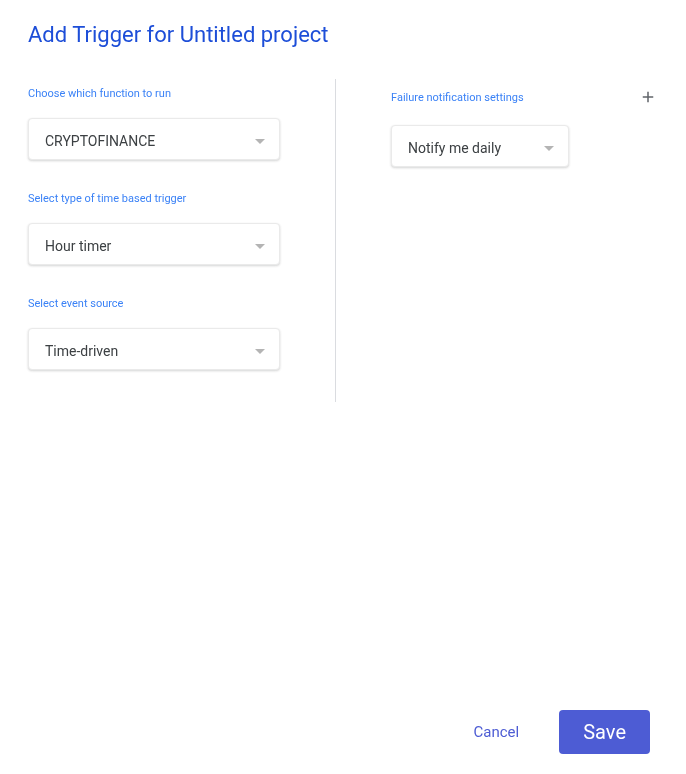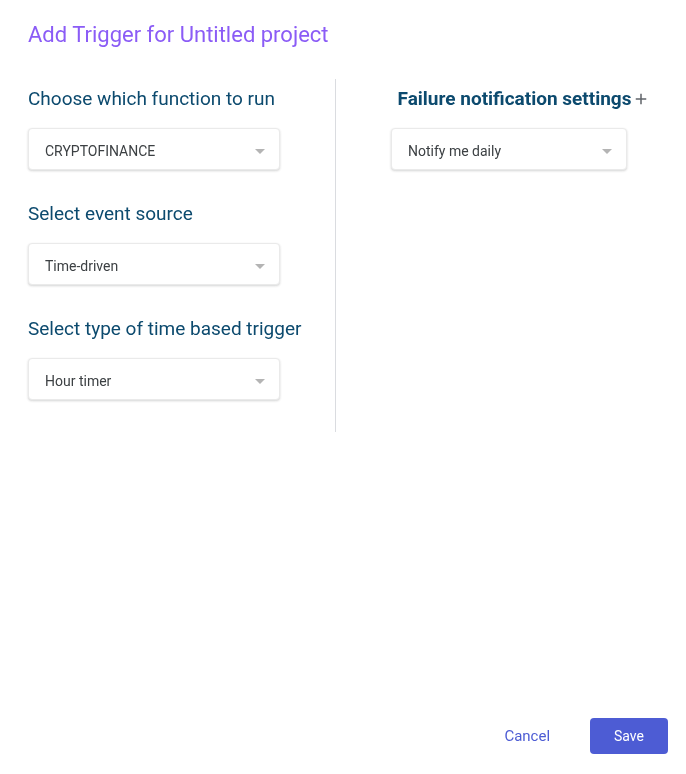--- a/index.html
+++ b/index.html
@@ -11,21 +11,21 @@
       font-family: 'Google Sans', Roboto, Arial, sans-serif;
       background: #ffffff;
       width: 686px;
       height: 774px;
       overflow: hidden;
       color: #3c4043;
     }
     .dialog-title {
       font-size: 22px;
       font-weight: 400;
-      color: #8b5cf6;
+      color: #1d4ed8;
       padding: 22px 28px 12px 28px;
     }
     .content {
       display: flex;
       padding: 20px 28px 0 28px;
     }
     .left-col {
       flex: 0 0 307px;
       padding-right: 20px;
     }
@@ -35,31 +35,30 @@
       border-left: 1px solid #dadce0;
       padding-top: 8px;
     }
     .left-col {
       padding-top: 8px;
     }
     .field-group {
       margin-bottom: 32px;
     }
     .field-label {
-      font-size: 19px;
-      color: #0c4a6e;
+      font-size: 11px;
+      color: #3b82f6;
       margin-bottom: 18px;
       display: block;
     }
     .right-header {
       display: flex;
       align-items: center;
-      justify-content: center;
+      justify-content: space-between;
       margin-bottom: 18px;
-      font-weight: bold;
     }
     .right-header .field-label {
       margin-bottom: 0;
     }
     .plus-icon {
       width: 20px;
       height: 20px;
       display: flex;
       align-items: center;
       justify-content: center;
@@ -79,51 +78,51 @@
       display: flex;
       align-items: center;
       justify-content: space-between;
       padding: 4px 14px 0 16px;
       font-size: 14px;
       color: #3c4043;
       cursor: pointer;
       box-shadow: 0 1px 2px rgba(60,64,67,0.15), 0 1px 3px rgba(60,64,67,0.08);
     }
     .right-col .select-box {
-      width: 236px;
+      width: 178px;
     }
     .select-arrow {
       width: 0;
       height: 0;
       border-left: 5px solid transparent;
       border-right: 5px solid transparent;
       border-top: 5px solid #b4b4b4;
     }
     .footer {
       position: absolute;
       bottom: 20px;
-      right: 18px;
+      right: 36px;
       display: flex;
       align-items: center;
       gap: 28px;
     }
     .btn-cancel {
       background: none;
       border: none;
       color: #4d5cd4;
       font-size: 15px;
       font-family: inherit;
       cursor: pointer;
       padding: 8px 12px;
     }
     .btn-save {
       background: #4d5cd4;
       border: none;
       color: #ffffff;
-      font-size: 14px;
+      font-size: 20px;
       font-family: inherit;
       cursor: pointer;
       padding: 10px 24px;
       border-radius: 4px;
     }
   </style>
 </head>
 <body>
 
 <div class="dialog-title">Add Trigger for Untitled project</div>
@@ -134,31 +133,31 @@
     <div class="field-group">
       <span class="field-label">Choose which function to run</span>
       <div class="select-box">
         <span>CRYPTOFINANCE</span>
         <span class="select-arrow"></span>
       </div>
     </div>
 
 
     <div class="field-group">
-      <span class="field-label">Select event source</span>
+      <span class="field-label">Select type of time based trigger</span>
       <div class="select-box">
-        <span>Time-driven</span>
+        <span>Hour timer</span>
         <span class="select-arrow"></span>
       </div>
     </div>
 
     <div class="field-group">
-      <span class="field-label">Select type of time based trigger</span>
+      <span class="field-label">Select event source</span>
       <div class="select-box">
-        <span>Hour timer</span>
+        <span>Time-driven</span>
         <span class="select-arrow"></span>
       </div>
     </div>
 
     <div class="field-group">
     </div>
 
   </div>
 
   <div class="right-col">

